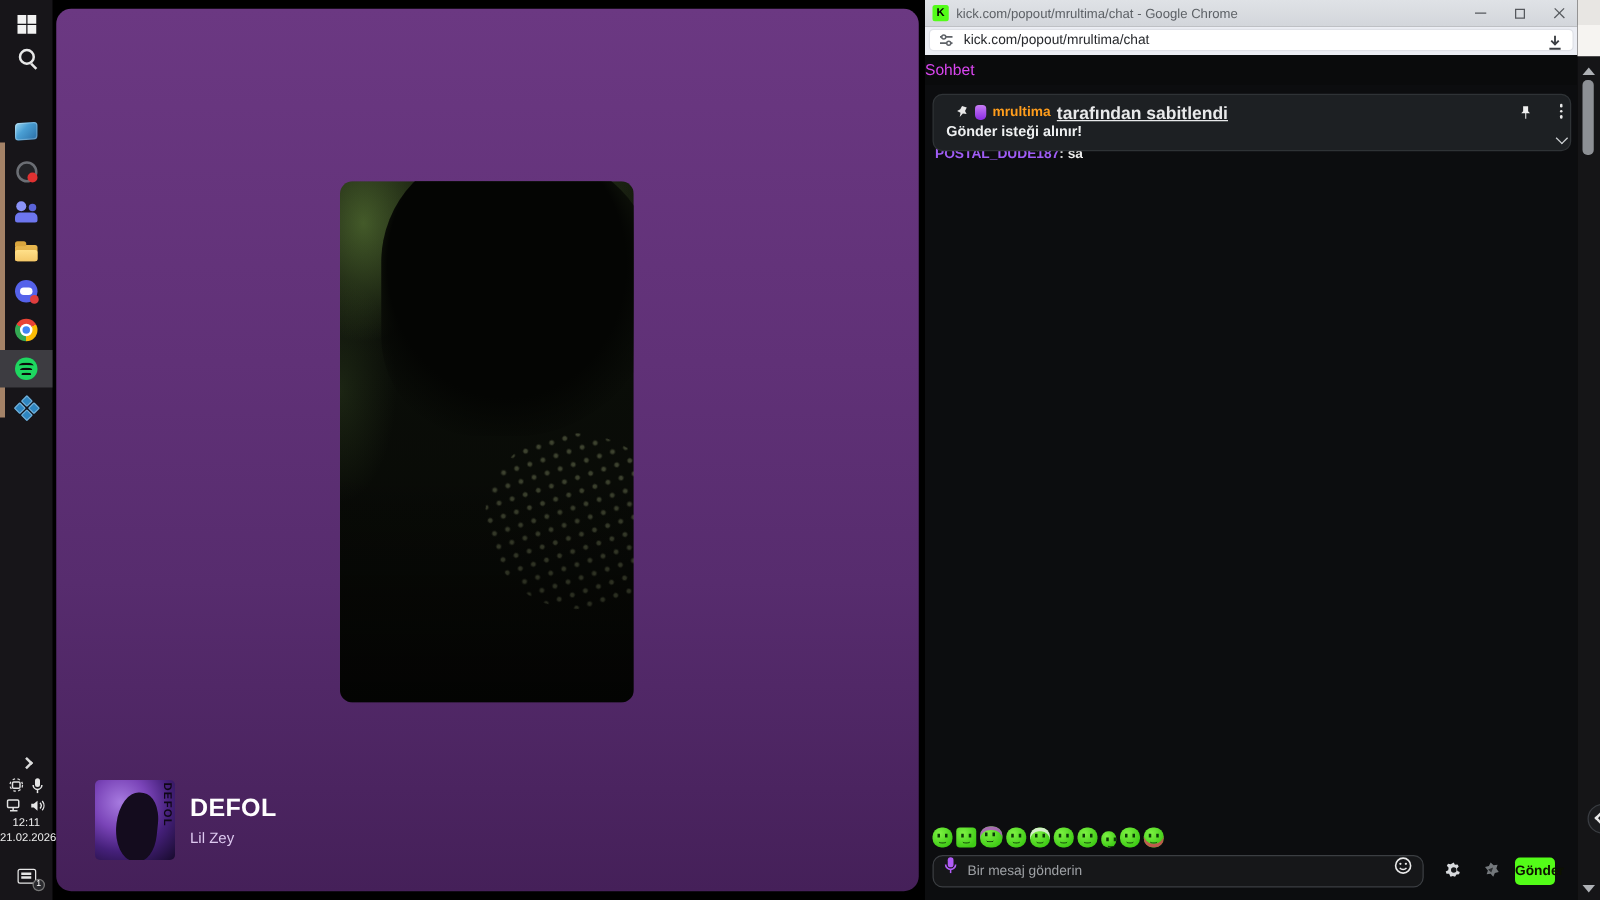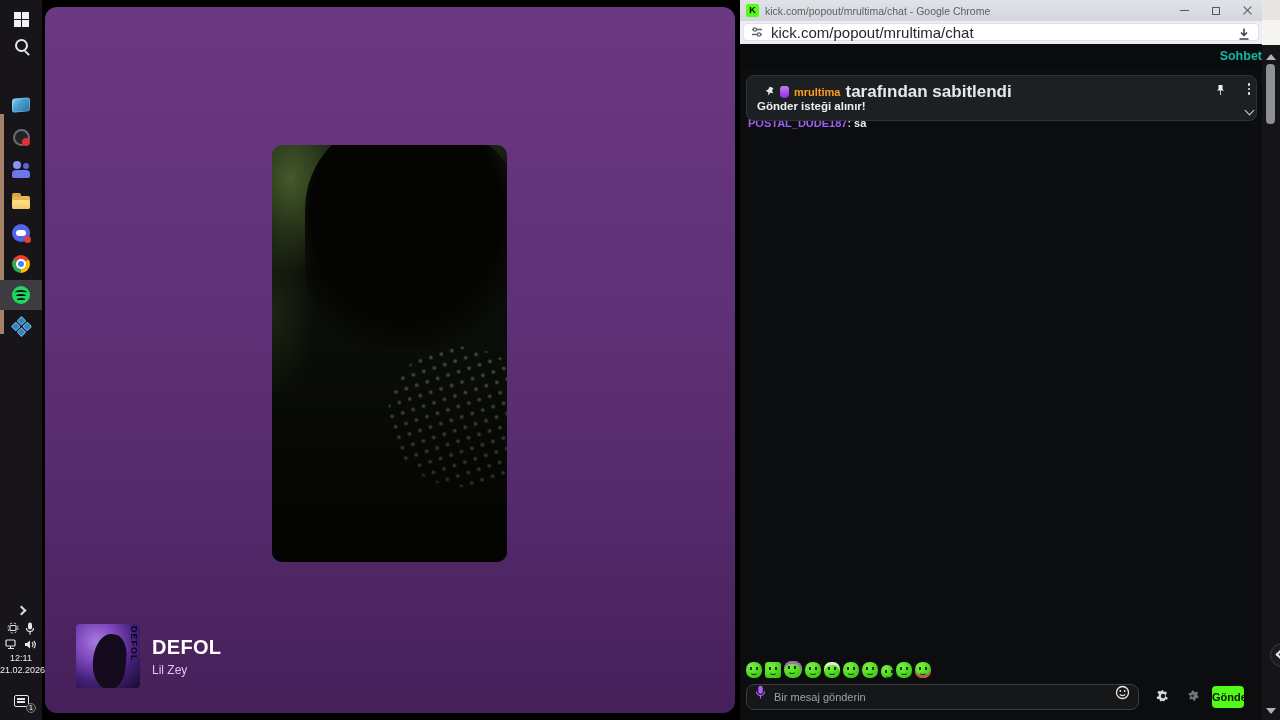--- a/index.html
+++ b/index.html
@@ -79,32 +79,32 @@
   .win-title { margin-left:6px; font-size:10.5px; color:#5d6166; white-space:nowrap; }
   .win-ctrls { position:absolute; right:0; top:0; height:21px; display:flex; }
   .ctrl { width:31px; height:21px; display:flex; align-items:center; justify-content:center; background:none; border:none; cursor:pointer; }
   .g-min { width:9px; height:0; border-bottom:1.5px solid #55585d; }
   .g-max { width:8px; height:8px; border:1.2px solid #55585d; }
   .g-close { position:relative; width:10px; height:10px; }
   .g-close::before,.g-close::after { content:""; position:absolute; left:0; top:4.5px; width:11px; height:1.4px; background:#55585d; }
   .g-close::before { transform:rotate(45deg); } .g-close::after { transform:rotate(-45deg); }
   .urlbar { position:absolute; left:0; top:21px; right:0; height:23px; background:#eceef4; }
   .url-field { position:absolute; left:3px; right:3px; top:2px; bottom:3px; background:#fff; border:1px solid #dfe1e7; border-radius:4px; display:flex; align-items:center; }
-  .url-text { margin-left:8px; font-size:15px; color:#26282c; }
+  .url-text { margin-left:8px; font-size:11px; color:#26282c; }
   .tune-ic { margin-left:7px; flex:0 0 auto; }
   .dl-btn { position:absolute; right:6px; top:3px; width:16px; height:16px; background:none; border:none; cursor:pointer; padding:0; }
   .chatpage { position:absolute; left:0; top:44px; right:0; bottom:0; background:#0c0d0f; overflow:hidden; }
-  .chat-header { position:absolute; left:0; top:0; right:0; height:24px; background:#0a0b0c; color:#14b8a6; font-size:12.5px; font-weight:700; text-align:right; line-height:24px; }
+  .chat-header { position:absolute; left:0; top:0; right:0; height:24px; background:#0a0b0c; color:#d946ef; font-size:12.5px; font-weight:400; text-align:left; line-height:24px; }
   .clipped-msg { position:absolute; left:8px; top:73px; font-size:11px; font-weight:700; z-index:1; white-space:nowrap; }
   .clipped-msg .u { color:#a05df5; } .clipped-msg .c { color:#cfcfcf; margin-right:3px; } .clipped-msg .t { color:#ececec; font-weight:600; }
   .pinned-card { position:absolute; left:6px; width:511px; top:31px; height:46px; background:#1d2023; border:1px solid #2f3336; border-radius:8px; z-index:2; }
   .pc-row1 { position:absolute; left:17px; top:6px; display:flex; align-items:center; gap:5px; }
   .pc-badge { width:9px; height:12px; border-radius:3px 3px 4px 4px; background:linear-gradient(#c77df5,#8a2be2); }
   .pc-author { font-size:11px; font-weight:700; color:#ff9d1c; }
-  .pc-suffix { font-size:17px; font-weight:600; color:#e8e9ea; }
+  .pc-suffix { font-size:14px; font-weight:600; color:#e8e9ea;text-decoration:underline; }
   .pc-msg { position:absolute; left:10px; top:24px; font-size:11.5px; font-weight:600; color:#eef0f1; }
   .pc-pin2 { position:absolute; left:466px; top:6px; background:none; border:none; cursor:pointer; padding:2px; }
   .pc-kebab { position:absolute; left:495px; top:6px; width:14px; height:14px; background:none; border:none; cursor:pointer; display:flex; flex-direction:column; align-items:center; justify-content:center; gap:2px; }
   .pc-kebab i { width:2.5px; height:2.5px; border-radius:50%; background:#e8e8e8; }
   .pc-chev { position:absolute; left:495px; top:27px; width:14px; height:12px; background:none; border:none; cursor:pointer; padding:0; }
   .chev-glyph { display:block; margin:2px auto 0; width:7px; height:7px; border-left:1.8px solid #cfd2d5; border-bottom:1.8px solid #cfd2d5; transform:rotate(-45deg); }
   .emote-bar { position:absolute; left:6px; top:617px; display:flex; align-items:flex-end; gap:3px; }
   .emote { position:relative; width:16px; height:16px; border-radius:45%; background:radial-gradient(circle at 35% 30%, #7df243, #3fcb16 75%); cursor:pointer; }
   .emote::before { content:""; position:absolute; left:4px; top:5px; width:2px; height:3px; background:#0b3a06; box-shadow:6px 0 #0b3a06; }
   .emote::after { content:""; position:absolute; left:5px; top:9px; width:6px; height:3px; border-bottom:1.5px solid #0b3a06; border-radius:50%; }

